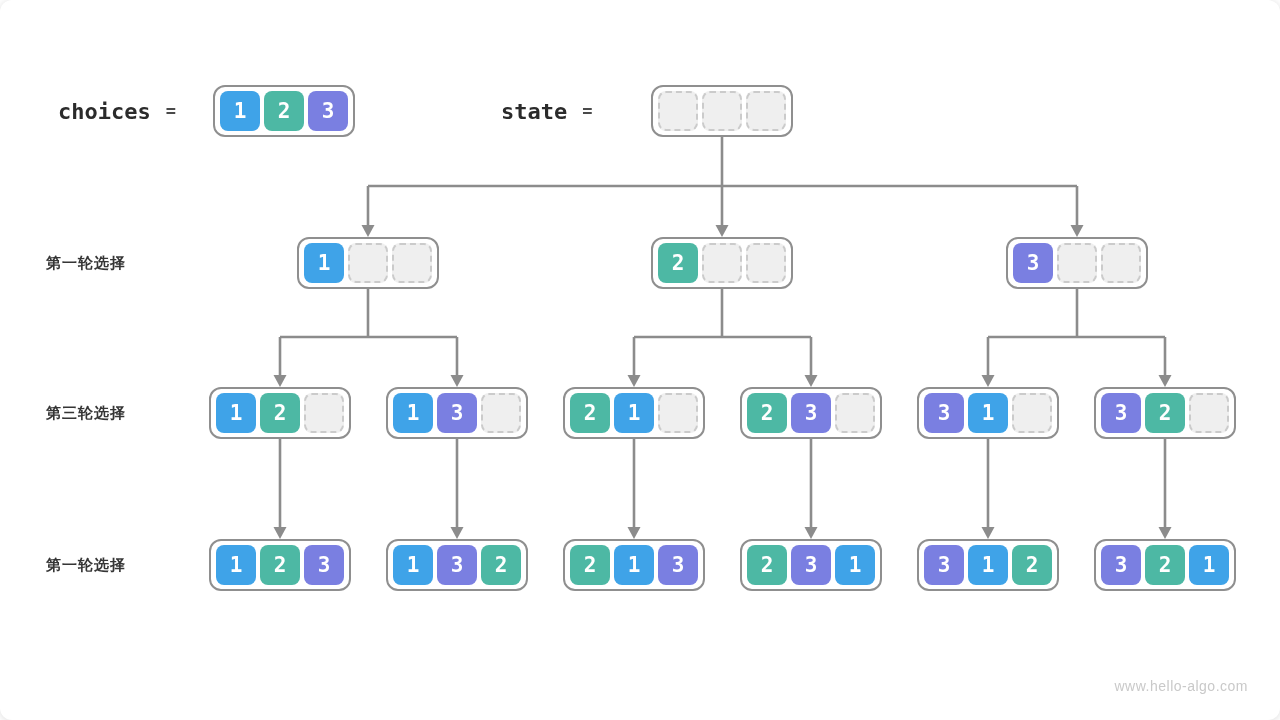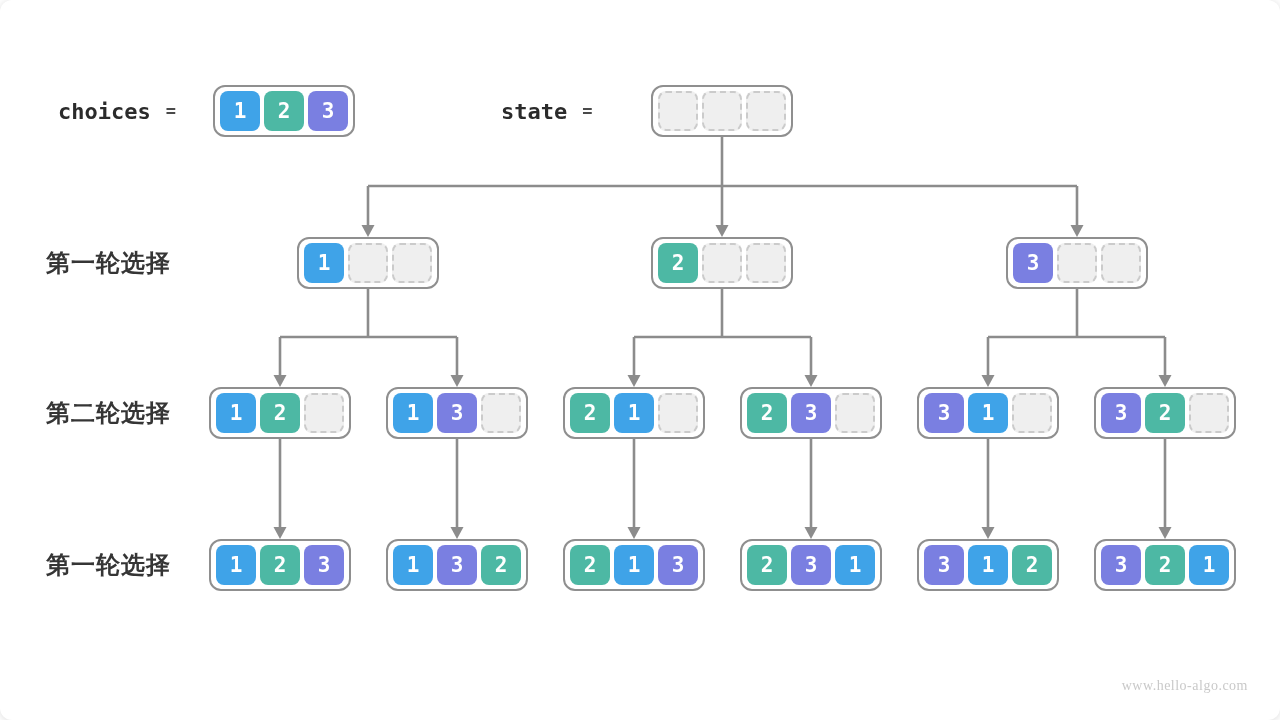--- a/index.html
+++ b/index.html
@@ -10,39 +10,39 @@
   }
   svg.connectors{position:absolute;left:0;top:0;width:1280px;height:720px;}
   svg.connectors path{stroke:#8C8C8C;stroke-width:2.6;fill:none;}
   svg.connectors polygon{fill:#8C8C8C;}
 
   .hgroup{position:absolute;height:52px;display:flex;align-items:center;gap:15px;}
   .code-label{font-family:"DejaVu Sans Mono",monospace;font-weight:bold;font-size:22px;color:#2b2b2b;}
   .equals{font-family:"DejaVu Sans Mono",monospace;font-weight:bold;font-size:17px;color:#4a4a4a;}
 
   .row-label{position:absolute;left:46px;height:52px;display:flex;align-items:center;
-    font-size:24px;font-weight:600;color:#353535;letter-spacing:1px;}
+    font-size:15px;font-weight:600;color:#353535;letter-spacing:1px;}
 
   .node{
     position:absolute;width:142px;height:52px;box-sizing:border-box;
     background:#fff;border:2px solid #8F8F8F;border-radius:12px;
     display:flex;align-items:center;justify-content:center;gap:4px;padding:4px 5px;
   }
   .cell{
     width:40px;height:40px;box-sizing:border-box;border-radius:8px;
     display:flex;align-items:center;justify-content:center;
     font-family:"DejaVu Sans Mono",monospace;font-weight:bold;font-size:21px;color:#ffffff;
   }
   .cell[data-color="blue"]{background:#3FA3E8;}
   .cell[data-color="teal"]{background:#4DB8A4;}
   .cell[data-color="purple"]{background:#7A7FE1;}
   .cell[data-color="empty"]{background:#EFEFEF;border:2px dashed #CBCBCB;}
 
   .watermark{position:absolute;right:32px;bottom:26px;
-    font-family:Liberation Serif, serif;font-size:14px;color:#C9C9C9;letter-spacing:.5px;text-align:right;}
+    font-family:Liberation Sans, sans-serif;font-size:14px;color:#C9C9C9;letter-spacing:.5px;text-align:right;}
 </style>
 </head>
 <body>
 
 <div class="canvas">
 
   <svg class="connectors" viewBox="0 0 1280 720">
 
     <path d="M722 137 V186"></path>
     <path d="M368 186 H1077"></path>
@@ -100,21 +100,21 @@
     <span class="code-label">state</span>
     <span class="equals">=</span>
   </div>
   <div class="node" style="left:651px;top:85px">
     <span class="cell" data-color="empty"></span>
     <span class="cell" data-color="empty"></span>
     <span class="cell" data-color="empty"></span>
   </div>
 
   <div class="row-label" style="top:237px">第一轮选择</div>
-  <div class="row-label" style="top:387px">第二轮选择</div>
+  <div class="row-label" style="top:387px">第三轮选择</div>
   <div class="row-label" style="top:539px">第一轮选择</div>
 
   <div class="node" style="left:297px;top:237px">
     <span class="cell" data-color="blue">1</span>
     <span class="cell" data-color="empty"></span>
     <span class="cell" data-color="empty"></span>
   </div>
   <div class="node" style="left:651px;top:237px">
     <span class="cell" data-color="teal">2</span>
     <span class="cell" data-color="empty"></span>

